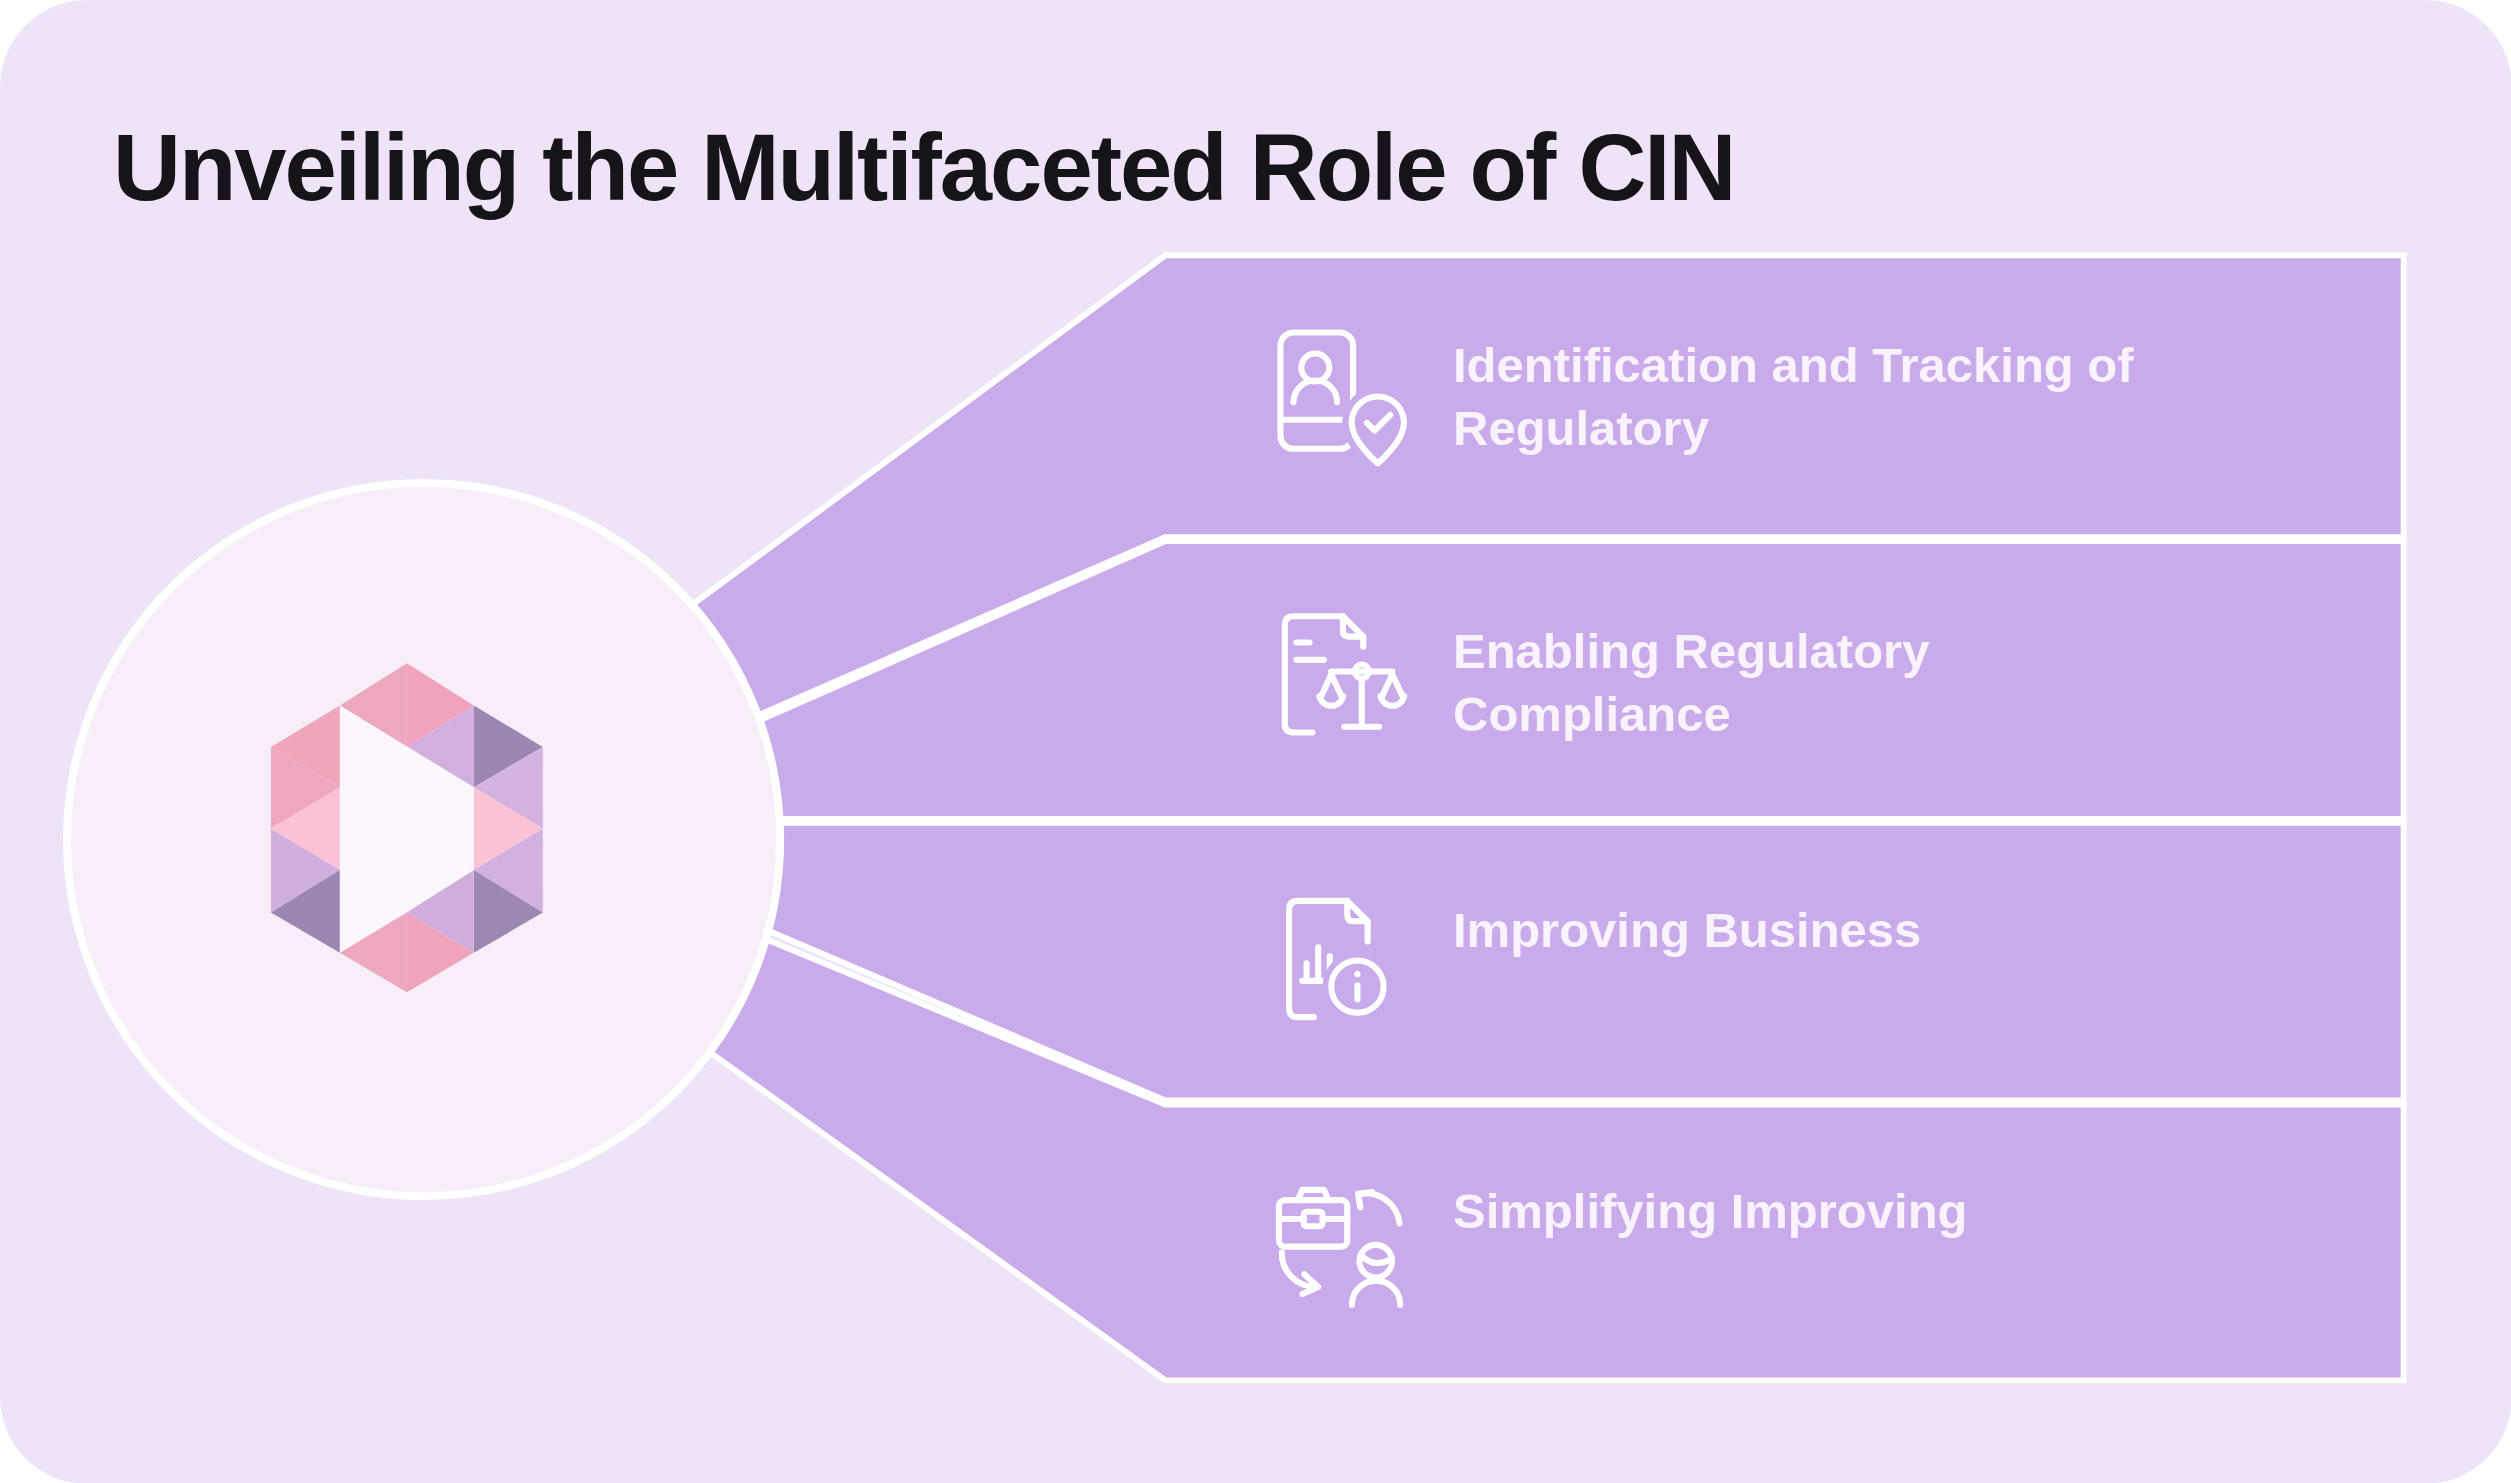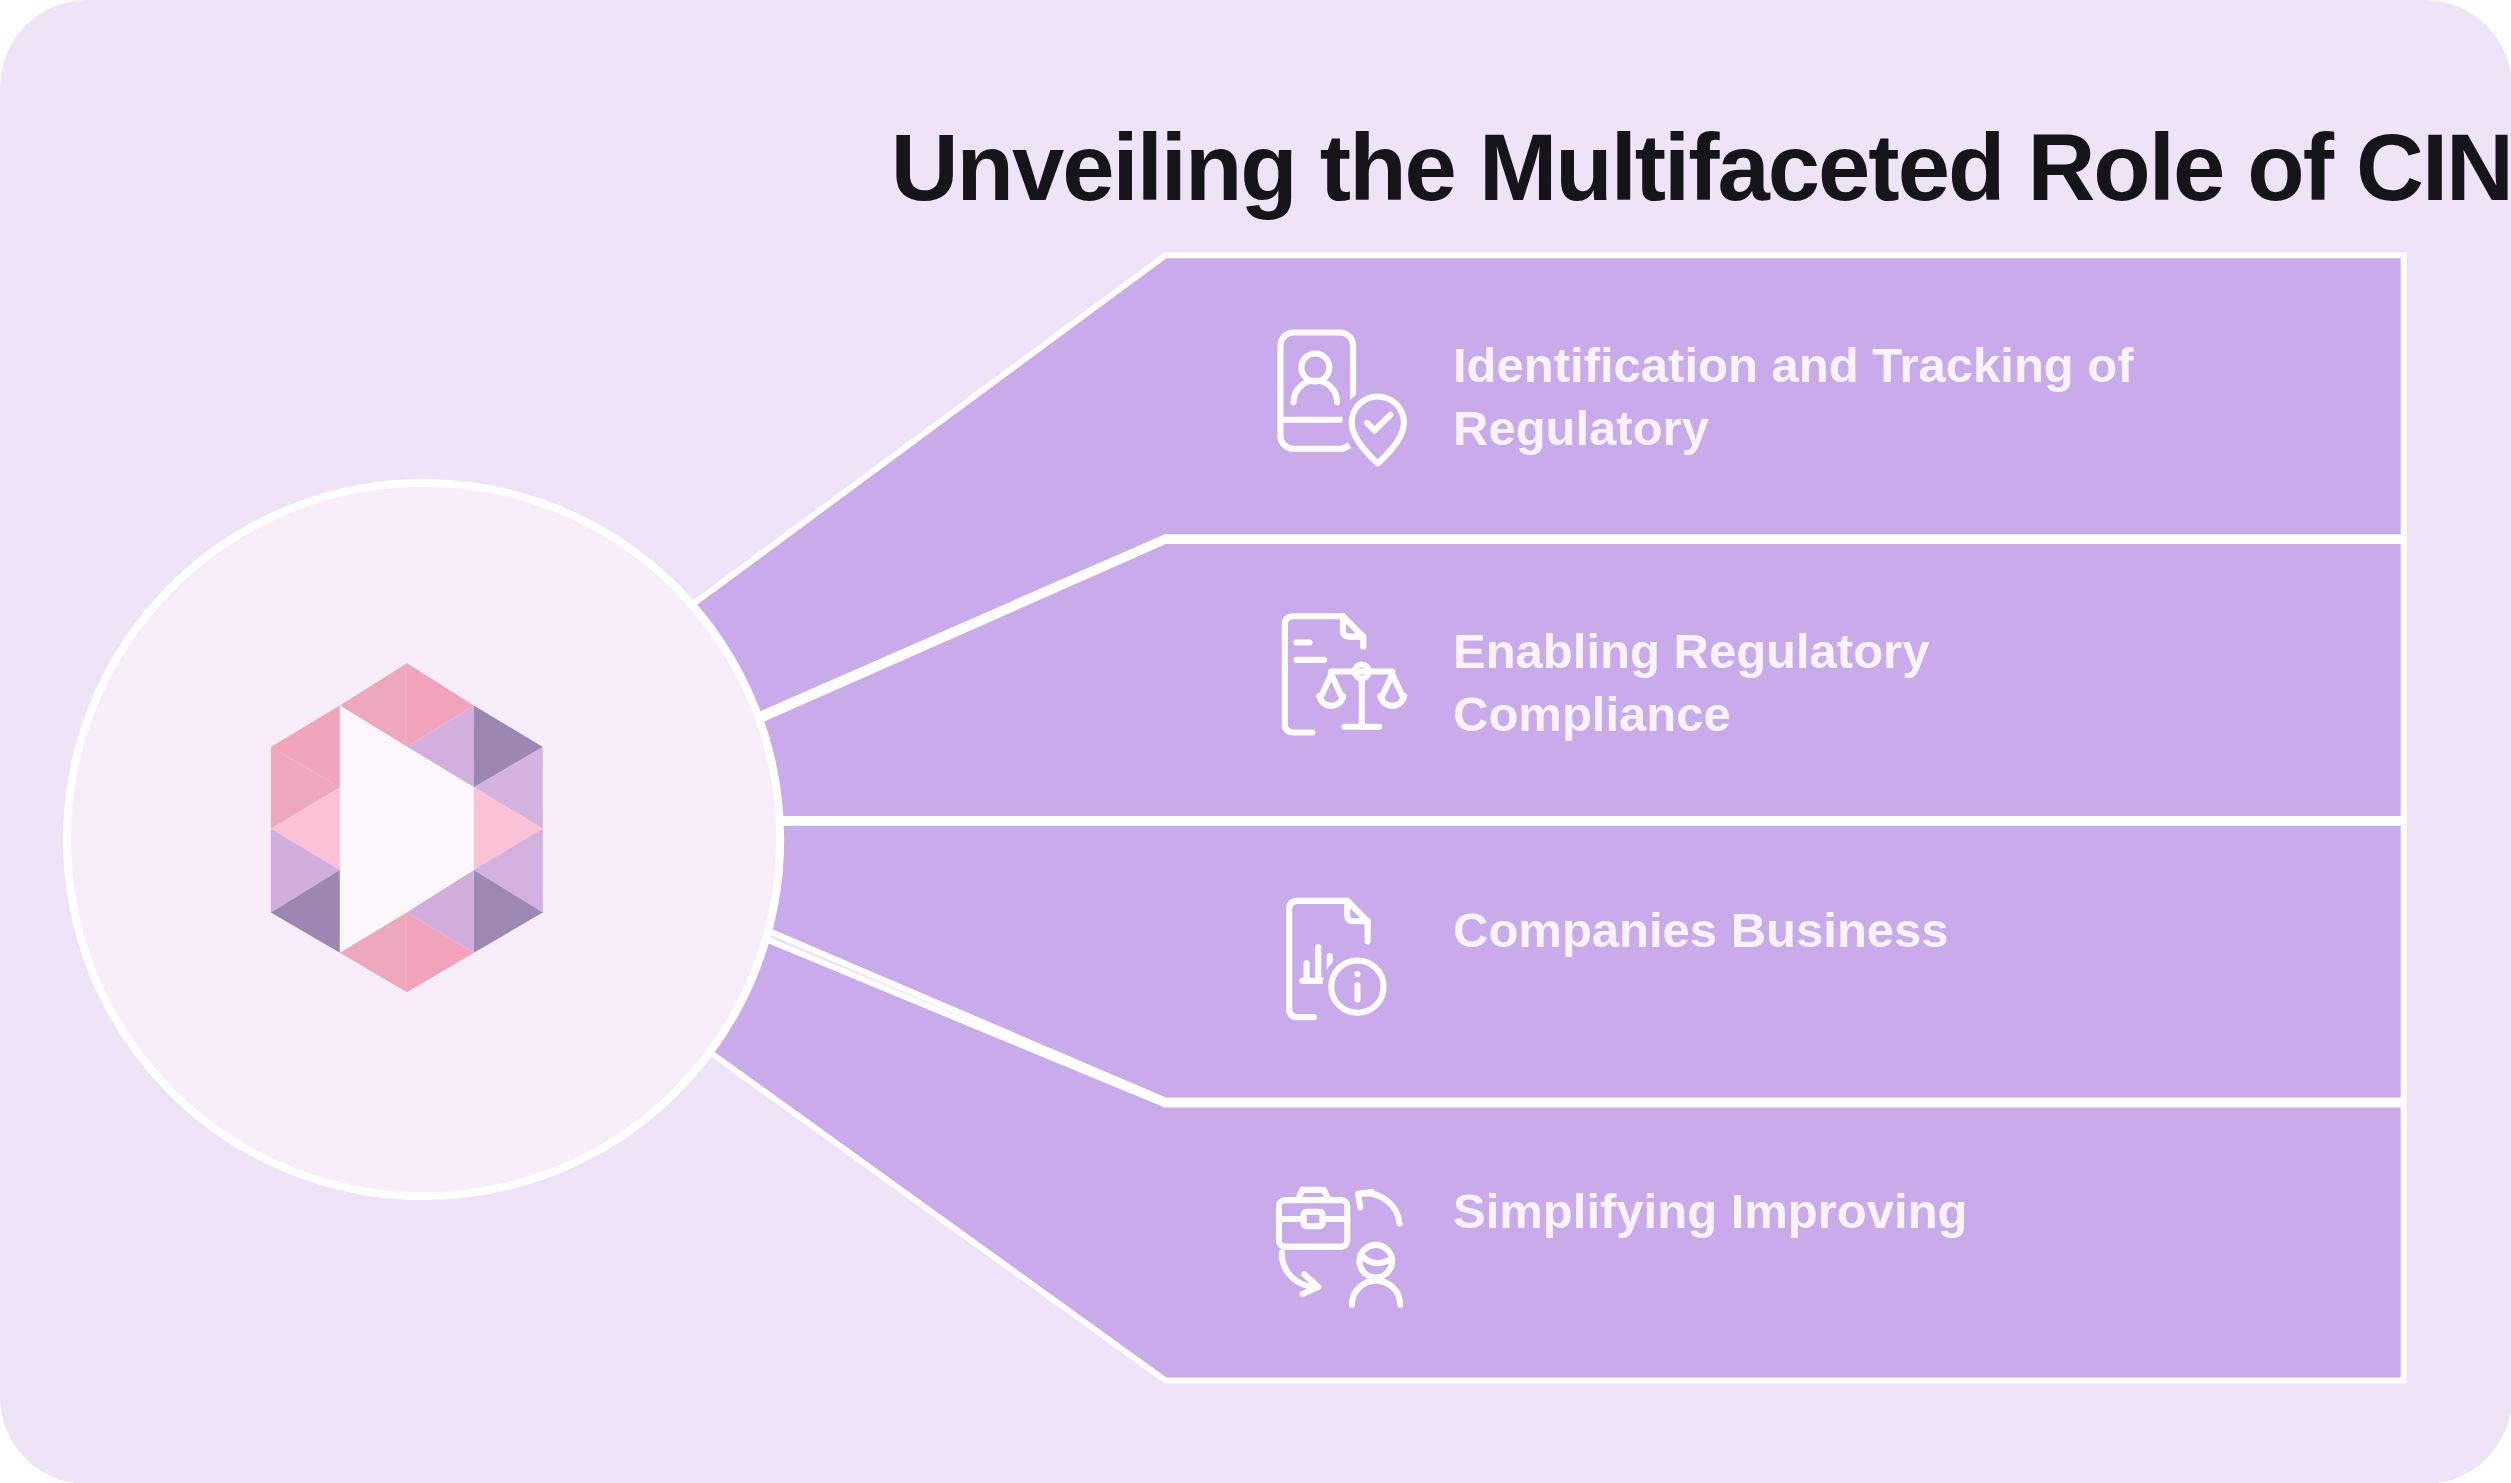--- a/index.html
+++ b/index.html
@@ -3,21 +3,21 @@
 <meta charset="utf-8">
 <style>
   html,body{margin:0;padding:0;background:#ffffff;}
   .card{
     position:relative;width:2512px;height:1484px;
     background:#EFE4F7;border-radius:87px;overflow:hidden;
     font-family:"Liberation Sans", sans-serif;
   }
   .title{
     position:absolute;top:51px;left:113px;right:0;
-    text-align:right;font-size:94px;font-weight:800;letter-spacing:-2px;
+    text-align:left;font-size:94px;font-weight:800;letter-spacing:-2px;
     color:#151418;
   }
   .stage{position:absolute;inset:0;}
   .branch-label{
     position:absolute;left:1453px;width:965px;height:130px;
     color:#F8F3FC;font-size:49px;line-height:63px;font-weight:700;
   }
   .lbl-line{display:block;}
 </style>
 </head>
@@ -122,20 +122,20 @@
 
   <div class="branch-label" style="top:334px;">
     <span class="lbl-line">Identification and Tracking of</span>
     <span class="lbl-line">Regulatory</span>
   </div>
   <div class="branch-label" style="top:620px;">
     <span class="lbl-line">Enabling Regulatory</span>
     <span class="lbl-line">Compliance</span>
   </div>
   <div class="branch-label" style="top:899px;">
-    <span class="lbl-line">Companies Business</span>
+    <span class="lbl-line">Improving Business</span>
   </div>
   <div class="branch-label" style="top:1180px;">
     <span class="lbl-line">Simplifying Improving</span>
   </div>
 
 </div>
 
 
 </body></html>

